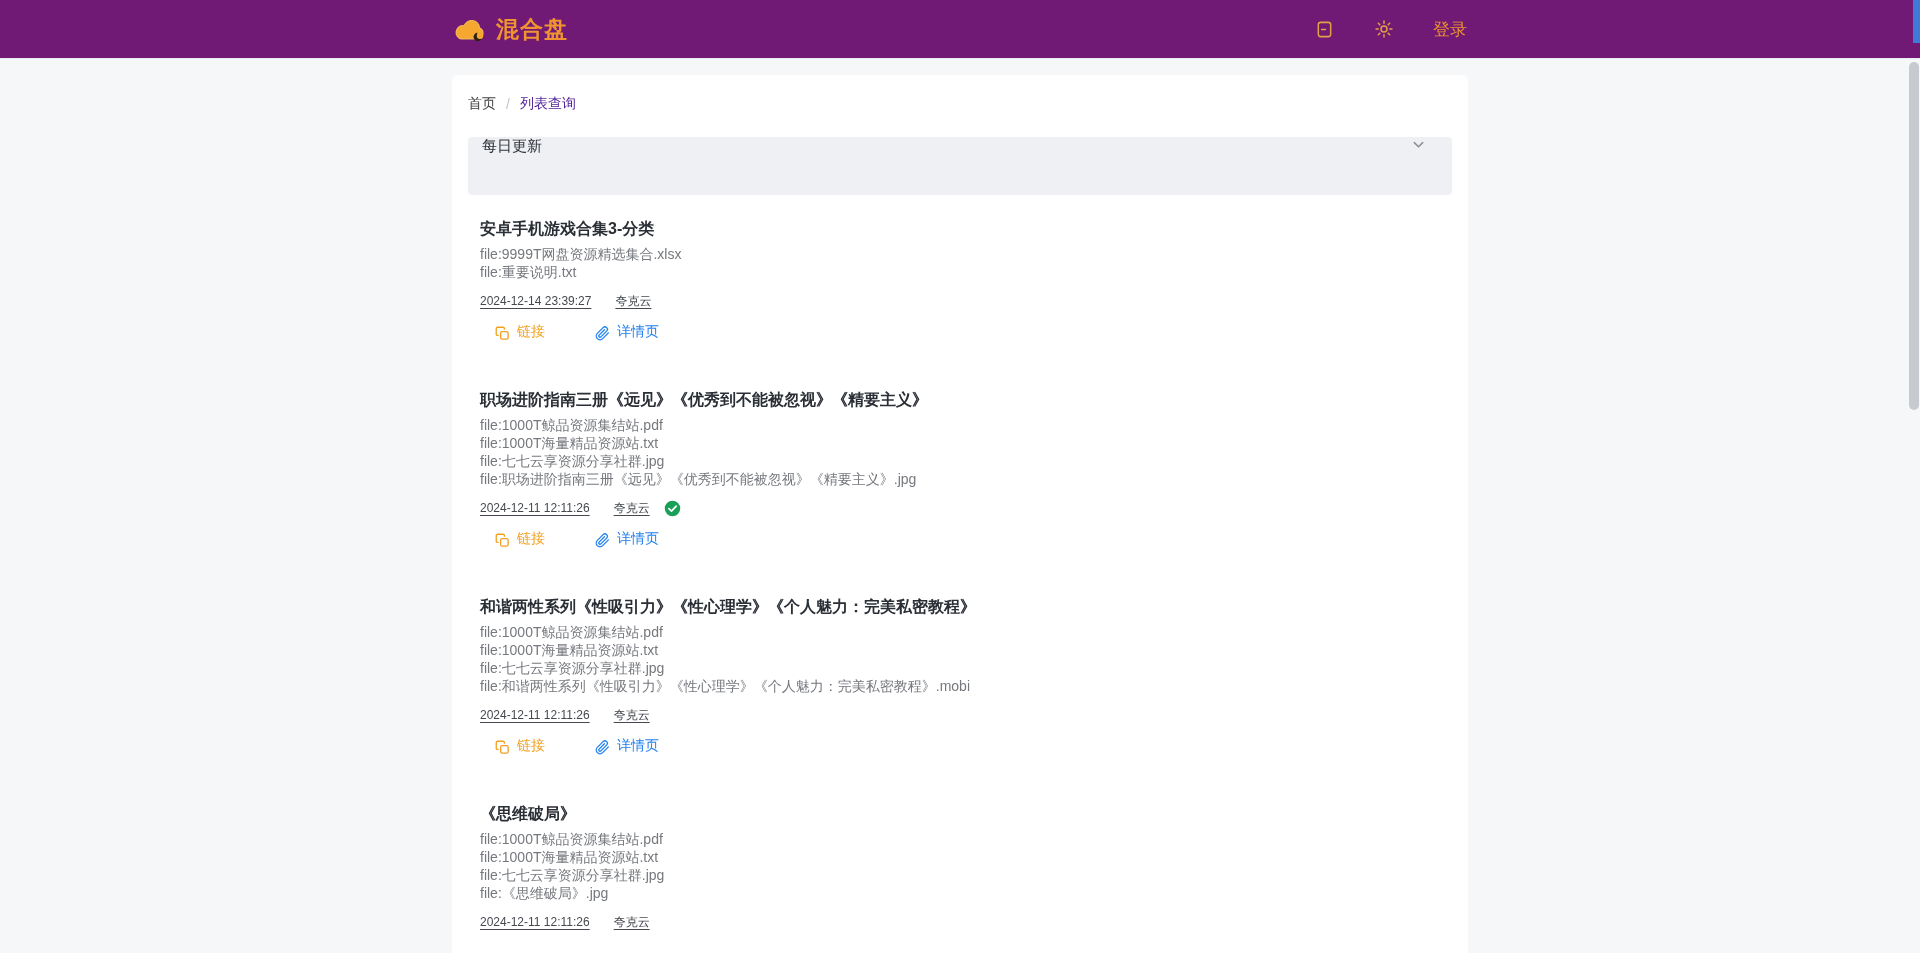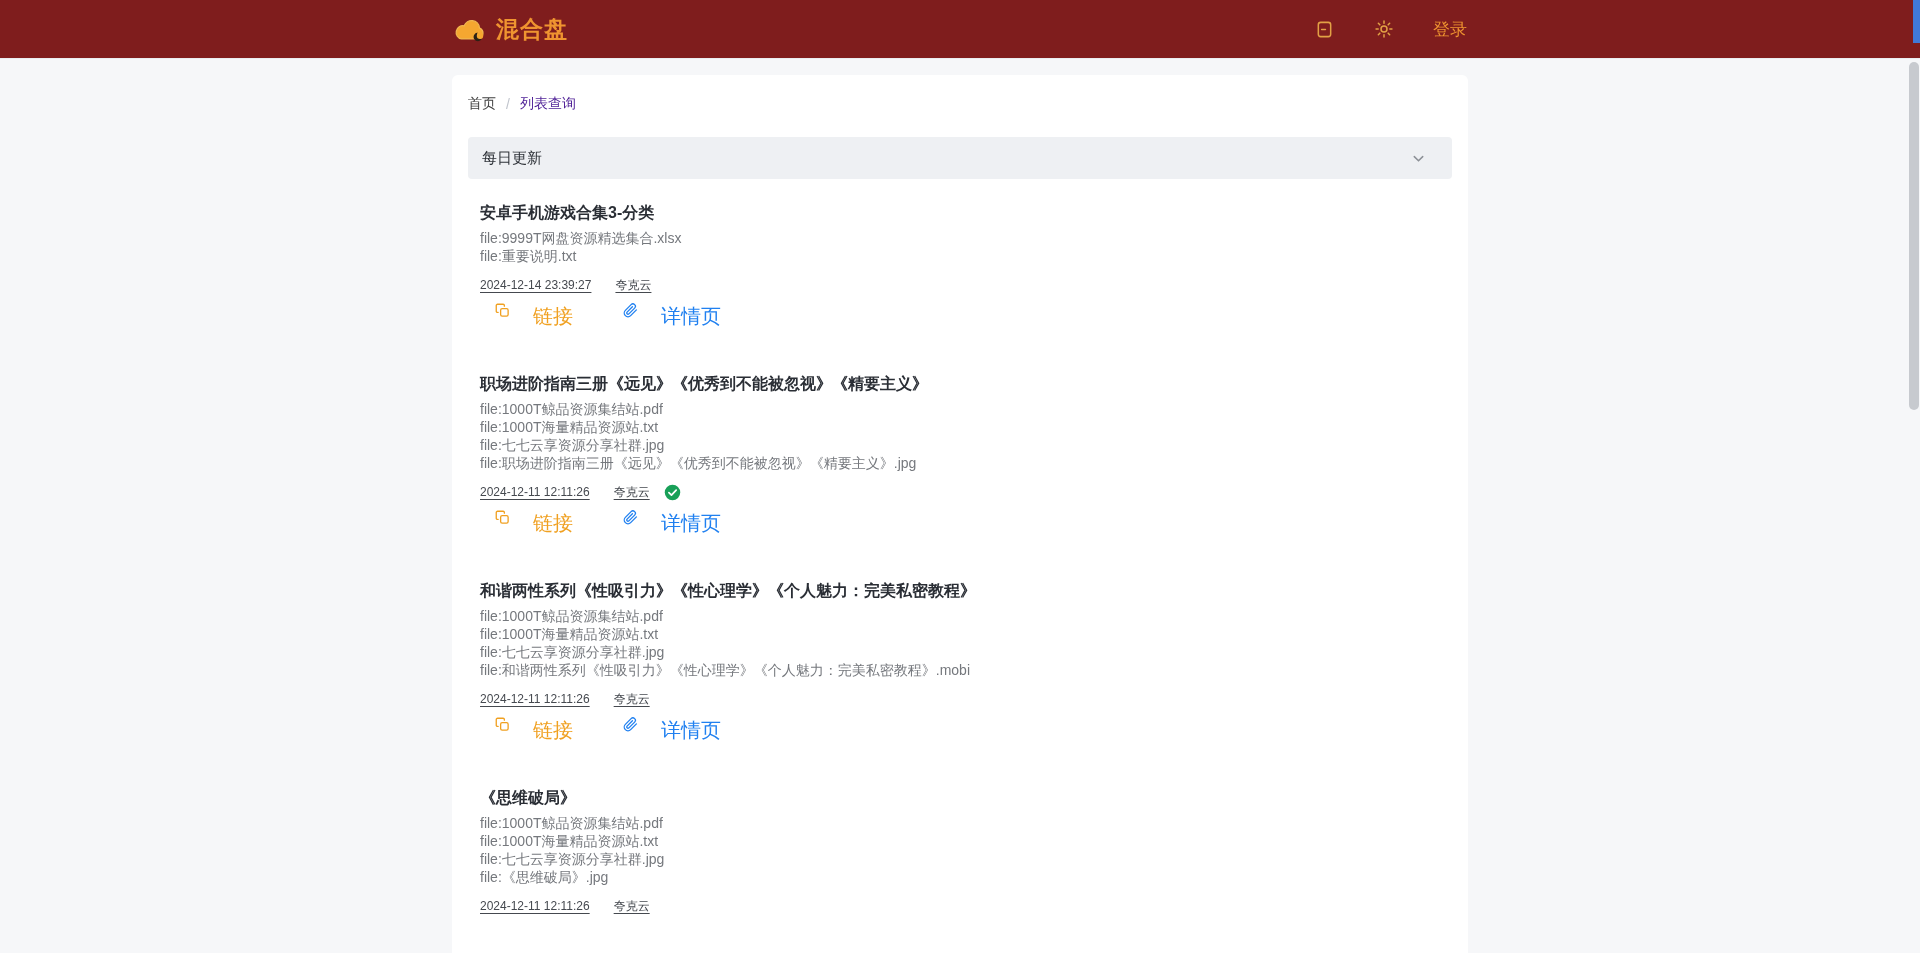--- a/index.html
+++ b/index.html
@@ -5,21 +5,21 @@
   html, body {
     margin: 0; padding: 0;
     width: 1920px; height: 953px;
     overflow: hidden;
     background: #f6f7f9;
     font-family: "Liberation Sans", "DejaVu Sans", sans-serif;
   }
   
   .header {
     height: 59px;
-    background: #7f1d1d;
+    background: #701a75;
     border-bottom: 1px solid #ebedf0;
     display: flex;
     align-items: center;
     justify-content: space-between;
     padding: 0 453px 0 453px;
     box-sizing: border-box;
     position: relative;
     z-index: 2;
   }
   .brand { display: flex; align-items: center; gap: 9px; cursor: pointer; }
@@ -57,25 +57,25 @@
     font-size: 14px;
     height: 22px;
     margin-bottom: 22px;
     padding-left: 0;
   }
   .crumb-home { color: #404040; cursor: pointer; }
   .crumb-sep { color: #c0c4cc; margin: 0 10px; }
   .crumb-current { color: #4c1d95; }
   
   .collapse-header {
-    height: 42px;
+    height: 58px;
     background: #eef0f3;
     border-radius: 4px;
     display: flex;
-    align-items: center;
+    align-items: flex-start;
     justify-content: space-between;
     padding: 0 26px 0 14px;
     cursor: pointer;
     margin-bottom: 23px;
   }
   .collapse-title { font-size: 15px; color: #2e3238; }
   
   .result-list { padding: 0 12px; }
   .item { margin-bottom: 46px; }
   .item-title {
@@ -104,22 +104,22 @@
     cursor: pointer;
   }
   .item-provider { margin-left: 24px; font-family: Liberation Mono, monospace; }
   .verified-icon { margin-left: 14px; display: flex; align-items: center; }
   .actions-row {
     display: flex; align-items: center;
     padding-left: 15px;
     height: 22px;
   }
   .action-btn {
-    display: flex; align-items: flex-start; gap: 23px;
-    font-size: 20px;
+    display: flex; align-items: flex-end; gap: 7px;
+    font-size: 14px;
     cursor: pointer;
     background: none; border: none; padding: 0;
     font-family: inherit;
   }
   .action-link { color: var(--action-orange, #f0a020); margin-right: 50px; }
   .action-detail { color: var(--action-blue, #2080f0); }
   
   .scroll-thumb-blue {
     position: fixed; top: 0; right: 0;
     width: 7px; height: 43px;

